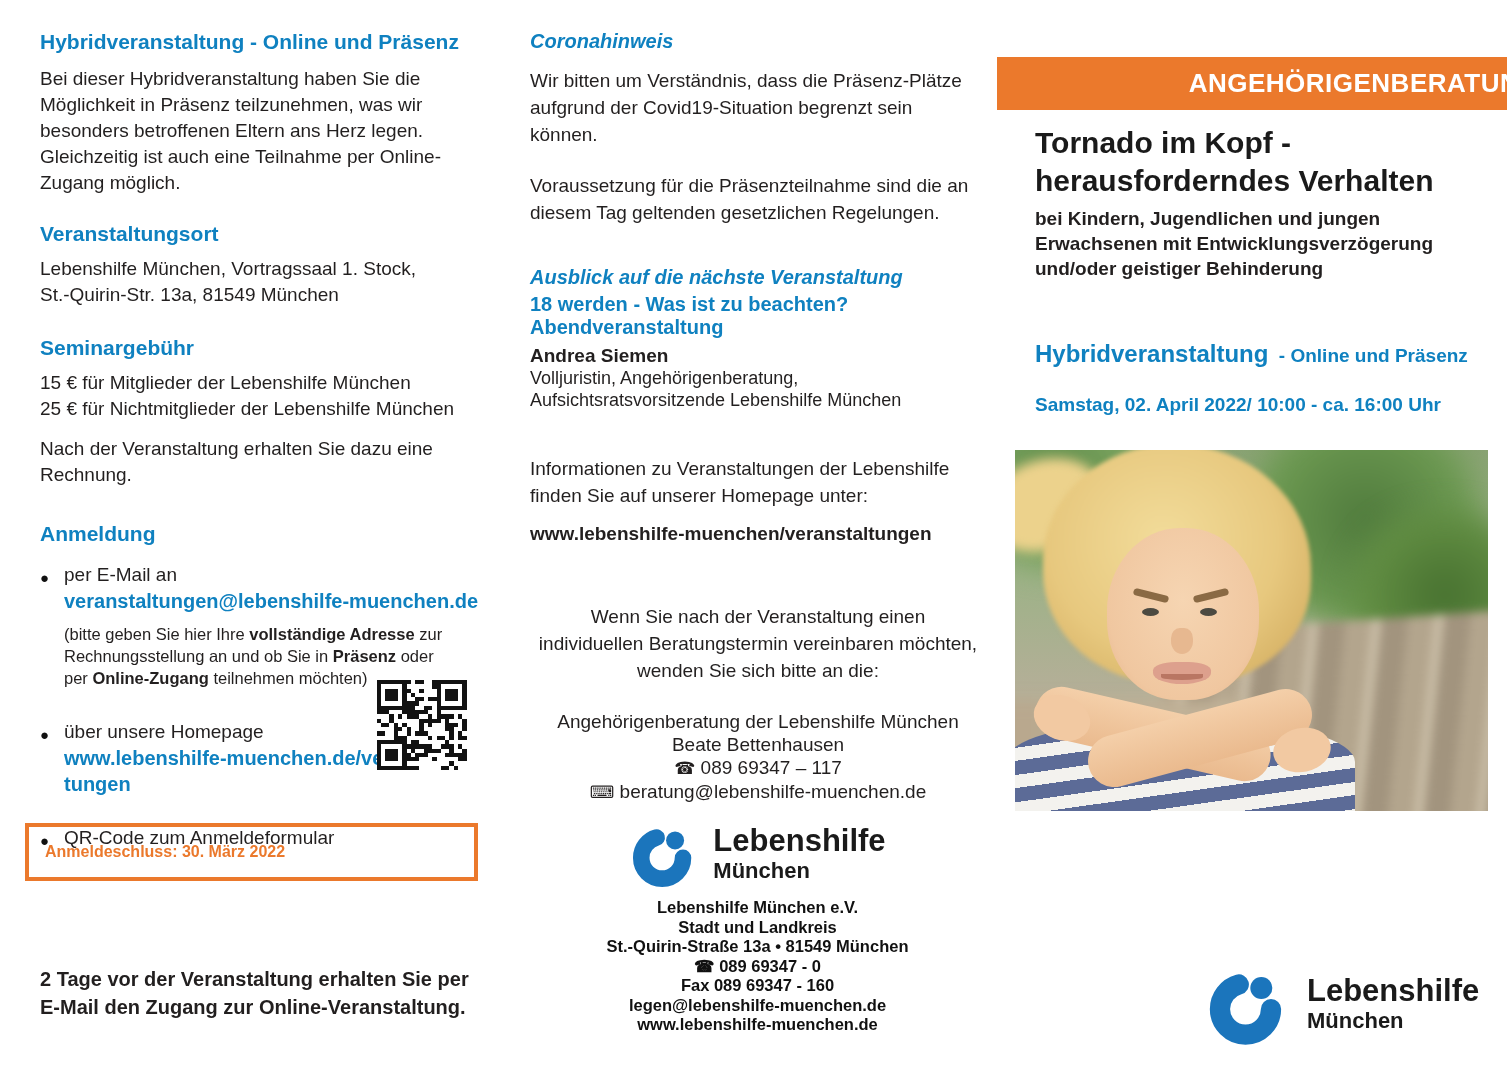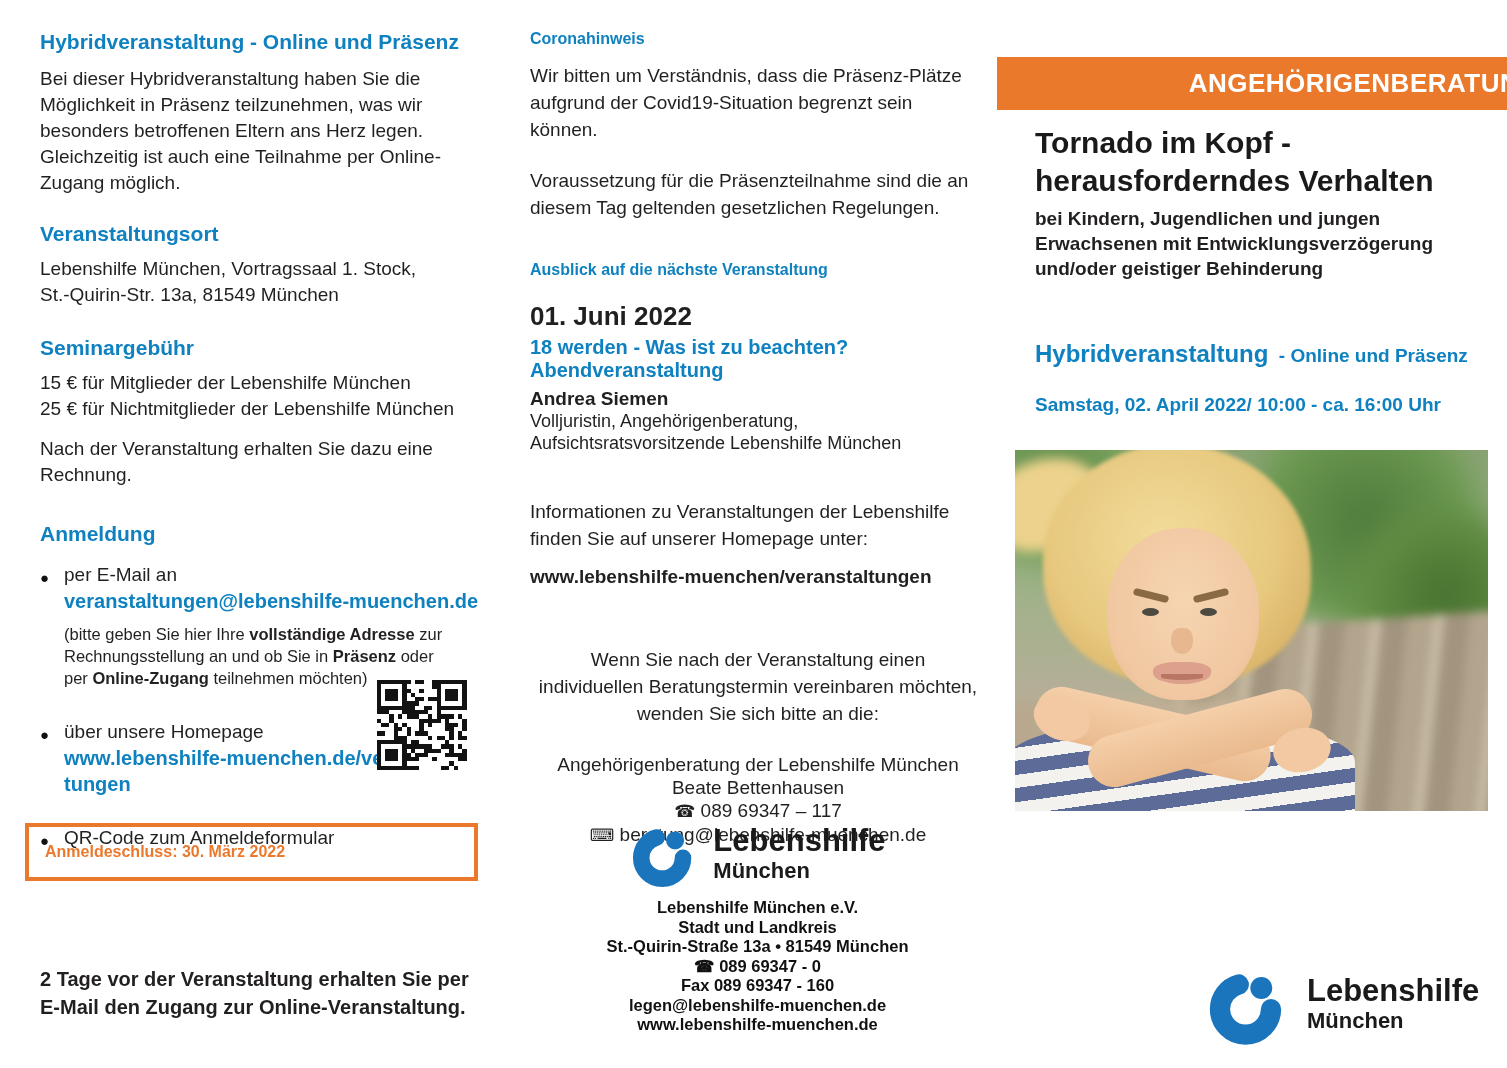--- a/index.html
+++ b/index.html
@@ -40,21 +40,21 @@
   .qr-box svg { width:100%; height:100%; shape-rendering:crispEdges; }
 
   .deadline-box { position:absolute; left:25px; top:823px; width:453px; height:58px;
                   border:4px solid #eb792c; display:flex; align-items:center; padding-left:16px; }
   .deadline-box span { color:#eb792c; font-weight:bold; font-size:16px; }
 
   .left-footer { position:absolute; left:40px; top:965px; width:452px;
                  font-weight:bold; font-size:20px; line-height:28px; }
 
   
-  .col-mid h1 { font-size:16px; color:#0f81c0; }
+  .col-mid h1 { font-size:20px; color:#0f81c0;font-style:italic; }
   .col-mid p  { font-size:19px; line-height:27px; }
   .corona-p1 { margin-top:14px; width:440px; }
   .corona-p2 { margin-top:24px; width:455px; }
   .h1-out    { margin-top:40px; }
   .out-date  { margin-top:22px; font-size:26px; font-weight:bold; }
   .out-event { font-size:20px; font-weight:bold; color:#0f81c0; margin-top:4px; }
   .out-type  { font-size:20px; font-weight:bold; color:#0f81c0; }
   .speaker   { font-size:19px; font-weight:bold; margin-top:6px; }
   .role      { font-size:18px; line-height:22px; }
   .info-p    { margin-top:44px; width:450px; }
@@ -327,21 +327,20 @@
   </div>
 
   <p class="left-footer">2 Tage vor der Veranstaltung erhalten Sie per E-Mail den Zugang zur Online-Veranstaltung.</p>
 
   <section class="col-mid">
     <h1>Coronahinweis</h1>
     <p class="corona-p1">Wir bitten um Verständnis, dass die Präsenz-Plätze aufgrund der Covid19-Situation begrenzt sein können.</p>
     <p class="corona-p2">Voraussetzung für die Präsenzteilnahme sind die an diesem Tag geltenden gesetzlichen Regelungen.</p>
 
     <h1 class="h1-out">Ausblick auf die nächste Veranstaltung</h1>
-    <div class="out-date">01. Juni 2022</div>
     <div class="out-event">18 werden - Was ist zu beachten?</div>
     <div class="out-type">Abendveranstaltung</div>
     <div class="speaker">Andrea Siemen</div>
     <div class="role">Volljuristin, Angehörigenberatung,</div>
     <div class="role">Aufsichtsratsvorsitzende Lebenshilfe München</div>
 
     <p class="info-p">Informationen zu Veranstaltungen der Lebenshilfe finden Sie auf unserer Homepage unter:</p>
     <div class="info-url">www.lebenshilfe-muenchen/veranstaltungen</div>
 
     <p class="advice">Wenn Sie nach der Veranstaltung einen individuellen Beratungstermin vereinbaren möchten, wenden Sie sich bitte an die:</p>

